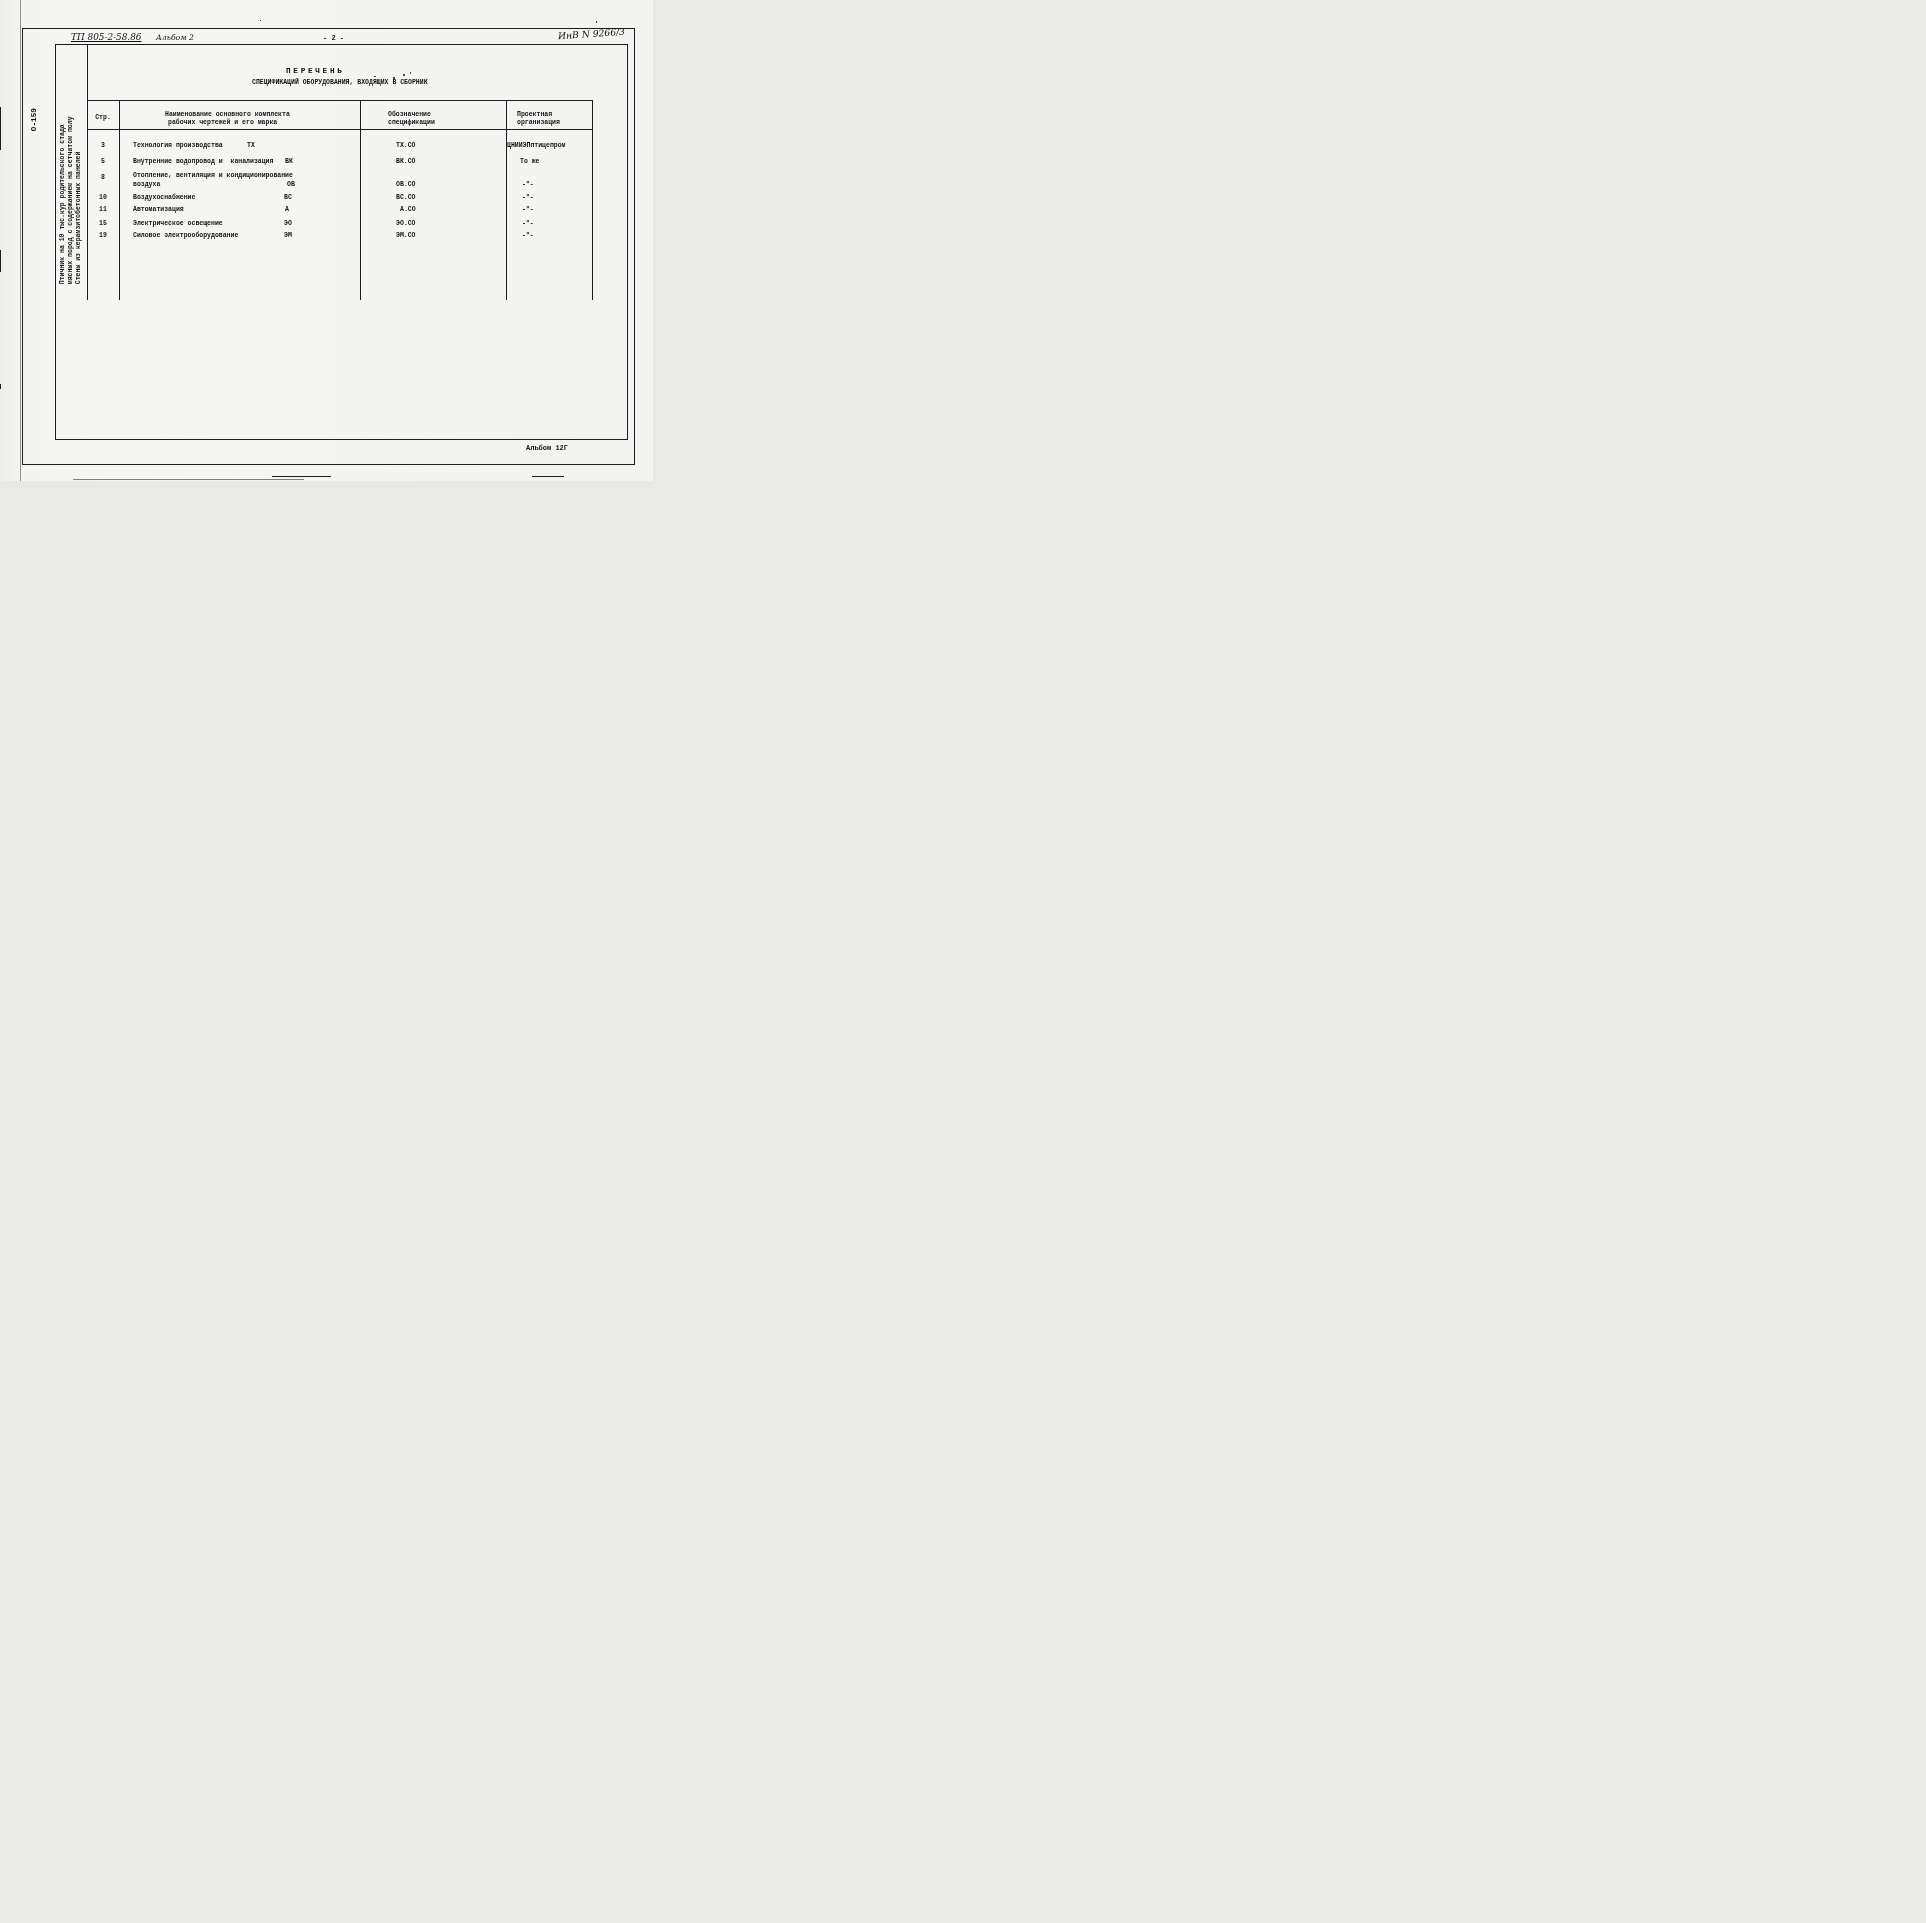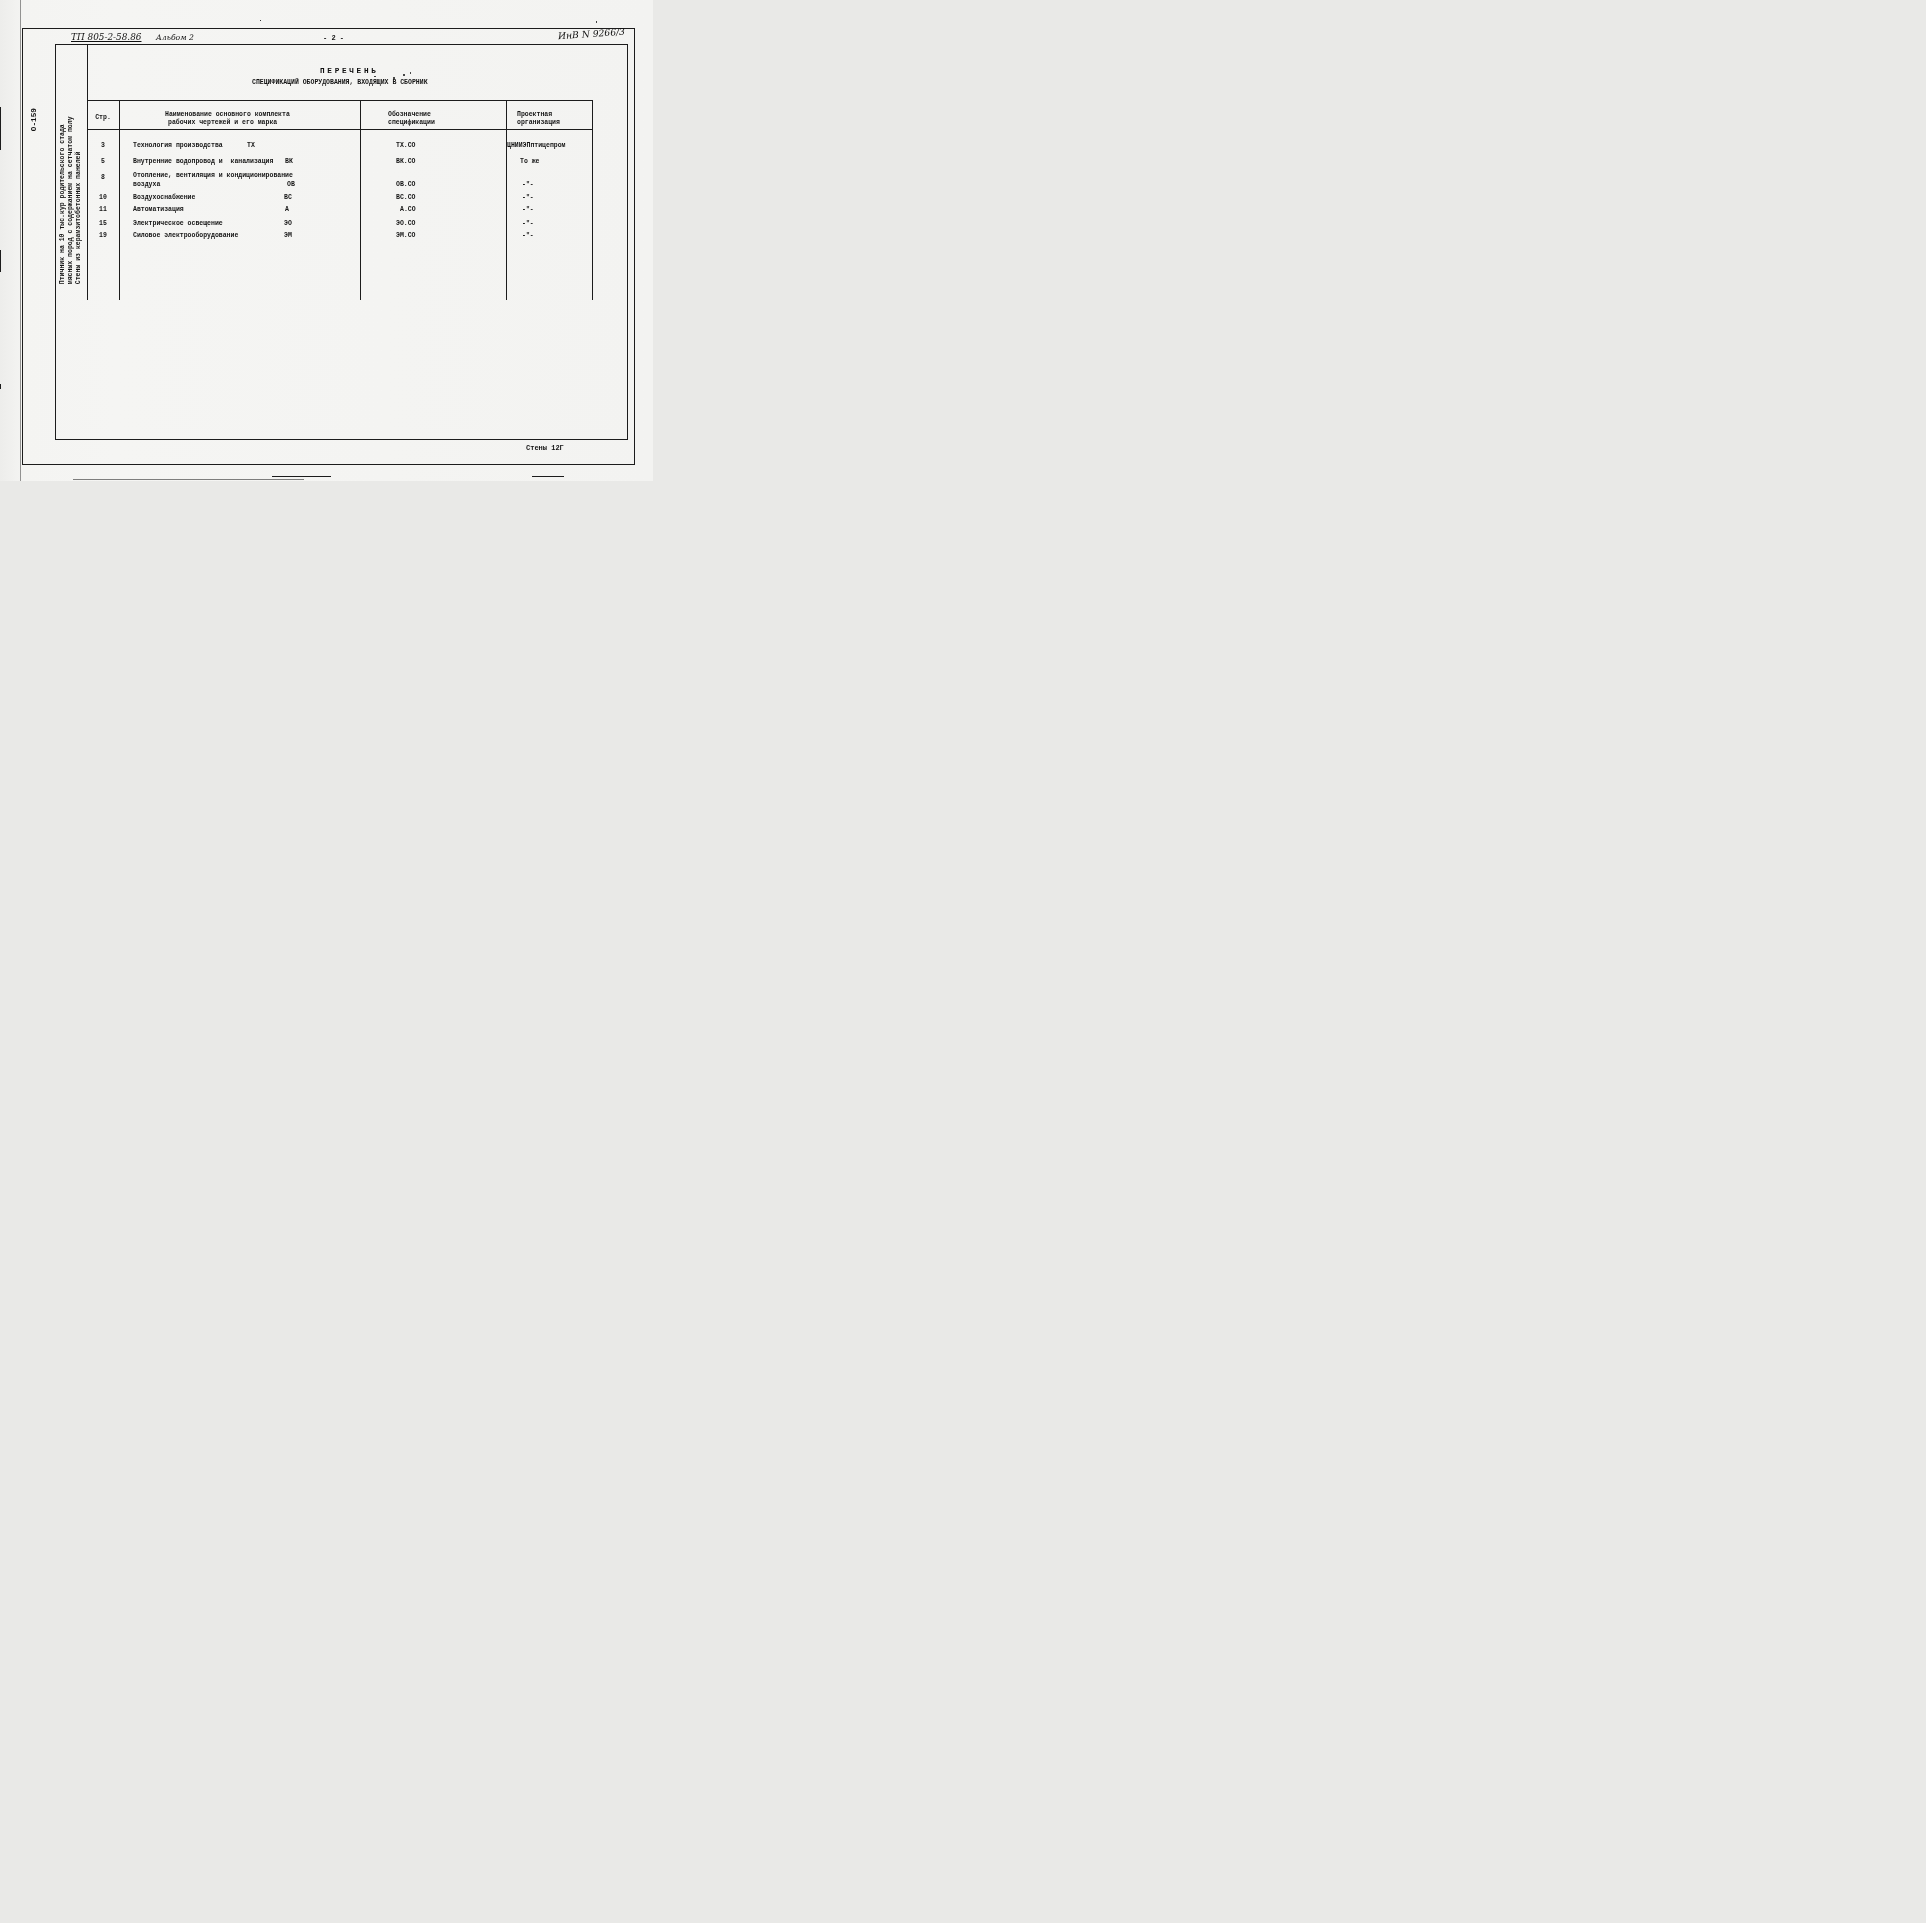--- a/index.html
+++ b/index.html
@@ -6,21 +6,21 @@
   .page{
     position:relative;width:653px;height:481px;overflow:hidden;
     background:linear-gradient(90deg,#ededeb 0px,#f4f4f2 23px,#f5f5f3 116px,#f3f3f1 100%);
     font-family:"Liberation Mono", monospace;color:#171717;
   }
   .abs{position:absolute;}
   .line{position:absolute;background:#1c1c1c;}
   .rect{position:absolute;border:solid #1c1c1c;background:transparent;}
   .t{font:bold 6.5px/8px "Liberation Mono", monospace;color:#141414;white-space:pre;}
   .tc{text-align:center;}
-  .title-t{font:bold 7.7px/9.2px "Liberation Mono", monospace;letter-spacing:2.7px;color:#101010;white-space:pre;margin-left:34px;}
+  .title-t{font:bold 7.7px/9.2px "Liberation Mono", monospace;letter-spacing:2.7px;color:#101010;white-space:pre;}
   .stencil{font:italic 8.9px/10px "DejaVu Serif", serif;color:#101010;white-space:pre;text-decoration:underline;}
   .stencil2{font:italic 7.7px/9.2px "DejaVu Serif", serif;color:#101010;white-space:pre;}
   .hand{font:italic 9.2px/10px "DejaVu Serif", serif;color:#101010;white-space:pre;transform:rotate(-4deg);}
   .rot{transform:rotate(-90deg);}
   .speck{position:absolute;background:#1a1a1a;border-radius:50%;}
   .row{position:absolute;left:0;width:100%;}
   .cell{position:absolute;top:0;}
   .strip{width:183px;height:25.4px;text-align:left;}
   .strip div{white-space:pre;}
 </style>
@@ -128,20 +128,20 @@
   </div>
 
   <div class="row" style="top:232px;height:8.5px;">
     <span class="cell t tc" style="left:87px;width:32px;">19</span>
     <span class="cell t" style="left:133px;">Силовое электрооборудование</span>
     <span class="cell t" style="left:284px;">ЭМ</span>
     <span class="cell t" style="left:396px;">ЭМ.СО</span>
     <span class="cell t" style="left:522px;">-"-</span>
   </div>
 
-  <div class="abs t" style="left:526px;top:444px;font-size:7px;">Стены 12Г</div>
+  <div class="abs t" style="left:526px;top:444px;font-size:7px;">Альбом 12Г</div>
 
   <div class="line" style="left:272px;top:476px;width:59px;height:1.2px;"></div>
   <div class="line" style="left:532px;top:476px;width:32px;height:1.2px;"></div>
   <div class="line" style="left:73px;top:479px;width:231px;height:0.8px;opacity:.55;"></div>
 
 </div>
 
 
 </body></html>

